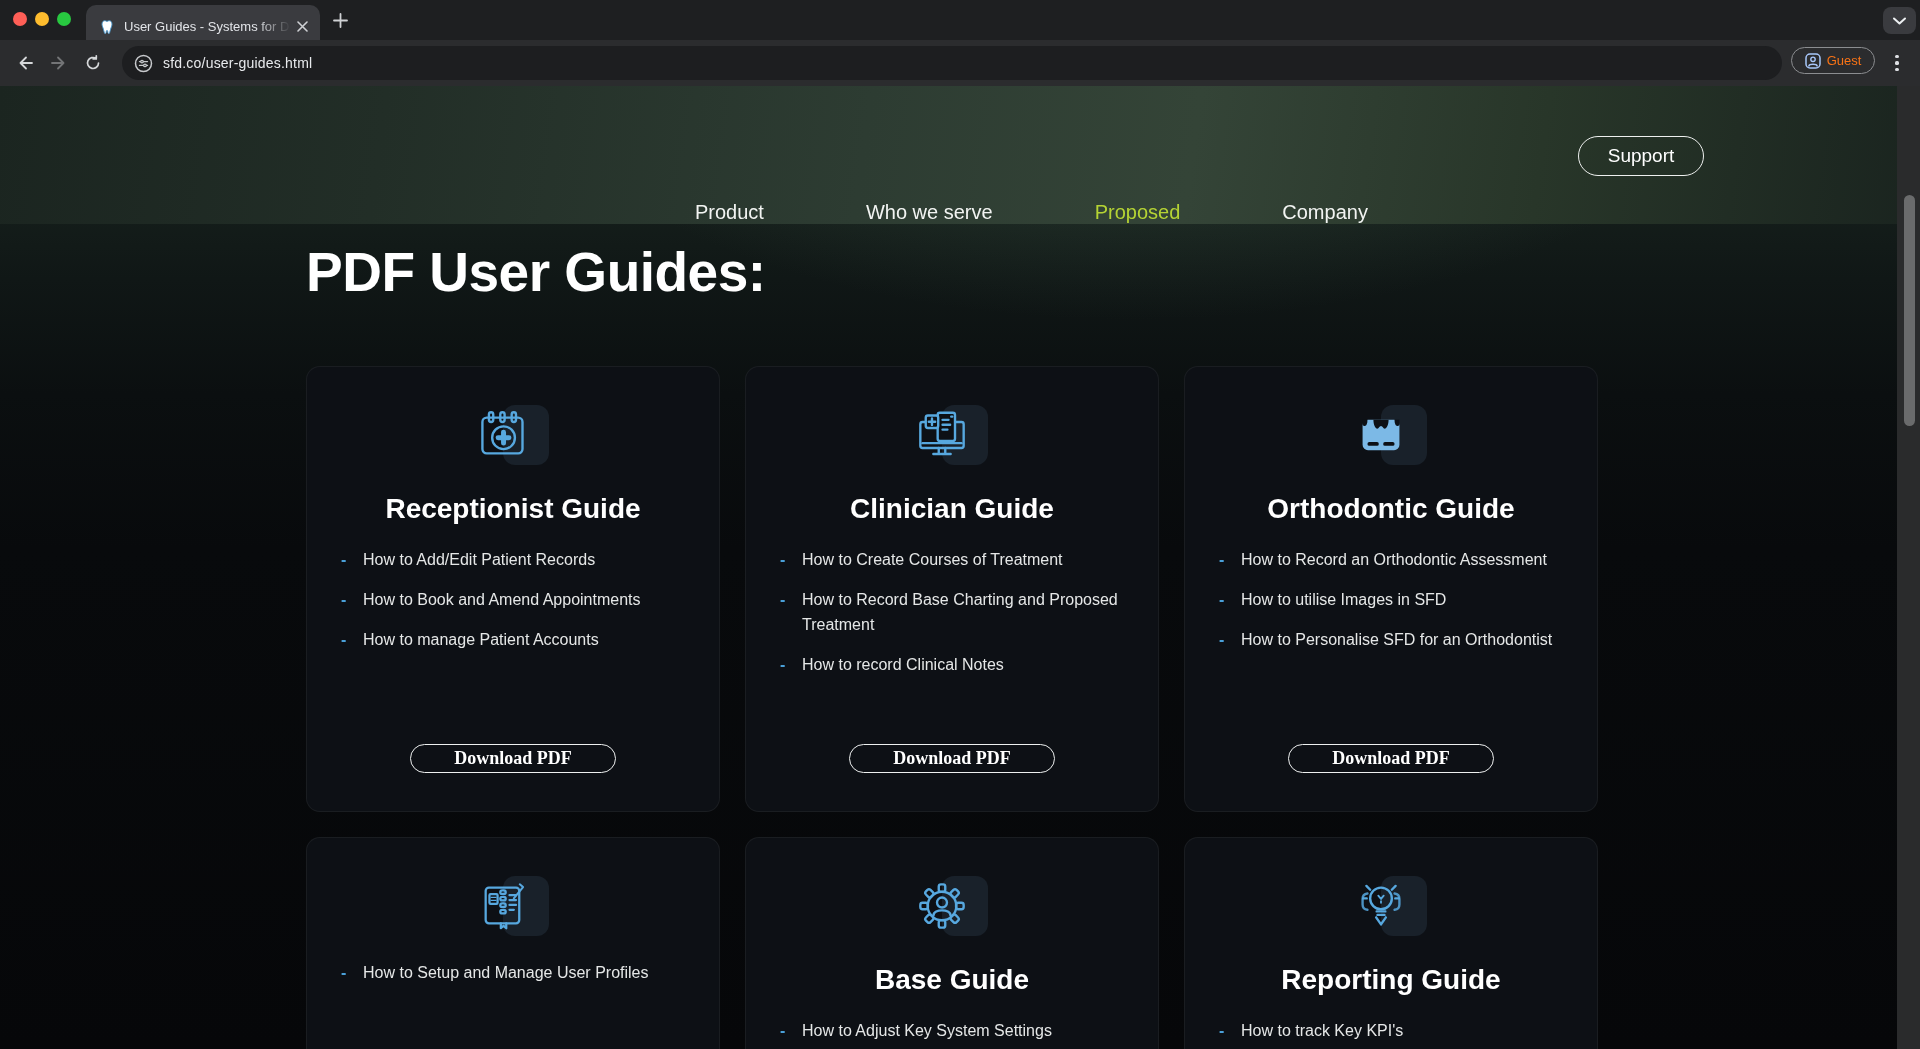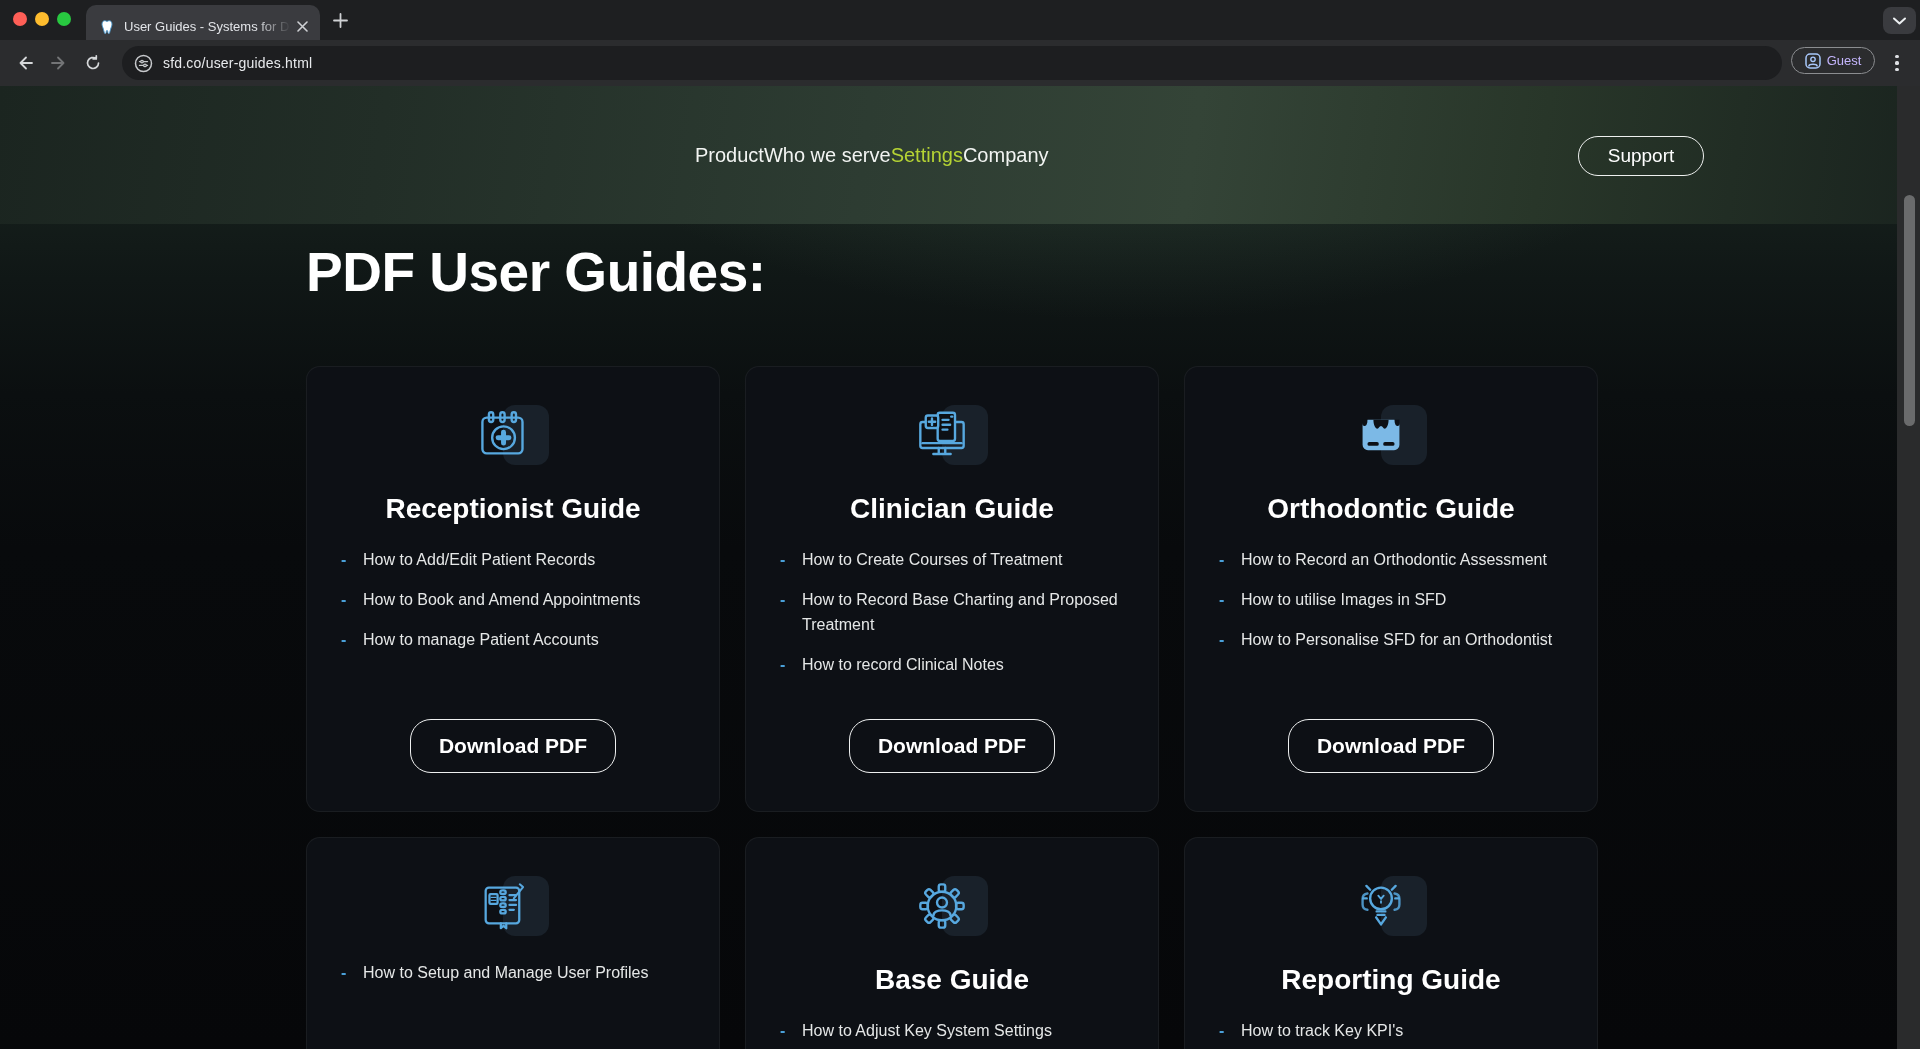--- a/index.html
+++ b/index.html
@@ -25,38 +25,38 @@
                border-radius:8px; display:flex; align-items:center; justify-content:center; }
 
   .toolbar { position:relative; height:46px; background:#2b2c2e; display:flex; align-items:center; }
   .nav-ico { width:34px; height:34px; display:flex; align-items:center; justify-content:center; }
   .nav-ico.back{ margin-left:8px; } .nav-ico.fwd{ opacity:.42; }
   .urlbar { position:absolute; left:122px; top:6px; width:1660px; height:34px; background:#1d1e20;
             border-radius:17px; display:flex; align-items:center; padding-left:12px; }
   .url-text { color:#e8eaed; font-size:14px; margin-left:10px; letter-spacing:.2px; }
   .guest-chip { position:absolute; left:1791px; top:7px; width:84px; height:27px;
                 border:1px solid #8b8d90; border-radius:14px; display:flex; align-items:center;
-                justify-content:center; gap:6px; color:#c4b5fd; font-size:13px; }
+                justify-content:center; gap:6px; color:#f97316; font-size:13px; }
   .kebab { position:absolute; left:1888px; top:10px; width:18px; height:26px; display:flex;
            flex-direction:column; align-items:center; justify-content:center; gap:3.5px; }
   .kebab i { width:3.2px; height:3.2px; border-radius:50%; background:#dfe1e5; display:block; }
 
   
   .site { position:relative; height:963px; overflow:hidden;
     background:
       radial-gradient(900px 420px at 59% -60px, rgba(74,104,82,.5), rgba(74,104,82,0) 70%),
       linear-gradient(180deg,#1f2a24 0%,#16201c 10%,#101716 20%,#0b0f10 32%,#080a0c 48%,#060709 100%);
   }
   .site-header { position:relative; height:138px;
     background:linear-gradient(98deg,#1b2520 0%,#222e27 20%,#2d3c32 45%,#344437 62%,#283629 80%,#1a241f 100%); }
   .logo { position:absolute; left:168px; top:0; height:138px; display:flex; align-items:center; gap:12px; }
   .logo-text { font-size:27px; font-weight:700; letter-spacing:.2px; white-space:nowrap; }
   .logo-green { color:#a3c93f; } .logo-blue { color:#55a5d6; margin-left:7px; }
 
-  .main-nav { position:absolute; left:695px; top:0; height:138px; display:flex; align-items:center; }
+  .main-nav { position:absolute; left:695px; top:0; height:138px; display:flex; align-items:flex-end; gap:102px; }
   .main-nav .nav-item { color:#f2f4f2; font-size:20px; font-weight:500; cursor:pointer; white-space:nowrap; }
   .main-nav .nav-item.active { color:#b5d334; }
   .support-btn { position:absolute; left:1578px; top:50px; width:126px; height:40px; border-radius:21px;
                  border:1.5px solid #eef0ef; background:transparent; color:#fff; font-size:19px;
                  font-weight:500; display:flex; align-items:center; justify-content:center;
                  font-family:"Liberation Sans", sans-serif; }
 
   .content { padding-left:306px; }
   .page-title { margin-top:16px; font-size:55px; font-weight:700; color:#fff; letter-spacing:-.5px; }
 
@@ -64,23 +64,23 @@
   .card { position:relative; height:446px; background:#0d1015; border:1px solid rgba(255,255,255,.055);
           border-radius:14px; }
   .icon-wrap { position:relative; width:72px; height:62px; margin:38px auto 0; }
   .icon-tile { position:absolute; right:0; top:0; width:46px; height:60px; border-radius:12px; background:#19212a; }
   .icon-wrap svg { position:absolute; left:0; top:4px; }
   .card-title { margin-top:26px; text-align:center; font-size:28px; font-weight:700; color:#fff; }
   .bullets { margin:22px 22px 0 34px; }
   .bullet { display:flex; margin-bottom:15px; line-height:25px; }
   .bullet .dash { width:22px; flex:none; color:#4aa0d8; font-weight:700; font-size:16px; }
   .bullet .btxt { color:#e5e7e7; font-size:16px; }
-  .dl-btn { position:absolute; bottom:38px; left:50%; transform:translateX(-50%); width:206px; height:54px;
+  .dl-btn { position:absolute; bottom:38px; left:50%; transform:translateX(-50%); width:206px; height:29px;
             border-radius:21px; border:1.5px solid #eef0f0; background:transparent; color:#fff;
-            font-size:21px; font-weight:600; font-family:Liberation Sans, sans-serif;
+            font-size:18px; font-weight:600; font-family:Liberation Serif, serif;
             display:flex; align-items:center; justify-content:center; }
 
   
   .scroll-track { position:absolute; right:0; top:0; bottom:0; width:23px; background:#2a2b2c; }
   .scroll-thumb { position:absolute; right:5px; top:109px; width:11px; height:231px; background:#6a6b6c;
                   border-radius:5.5px; }
 
   svg { display:block; }
 </style>
 </head>
@@ -165,21 +165,21 @@
     </span>
 </div>
 
 <div class="site">
 
   <div class="site-header">
 
     <nav class="main-nav">
       <span class="nav-item">Product</span>
       <span class="nav-item">Who we serve</span>
-      <span class="nav-item active">Settings</span>
+      <span class="nav-item active">Proposed</span>
       <span class="nav-item">Company</span>
     </nav>
 
     <div class="support-btn">Support</div>
   </div>
 
   <div class="content">
     <h1 class="page-title">PDF User Guides:</h1>
 
     <div class="cards">

